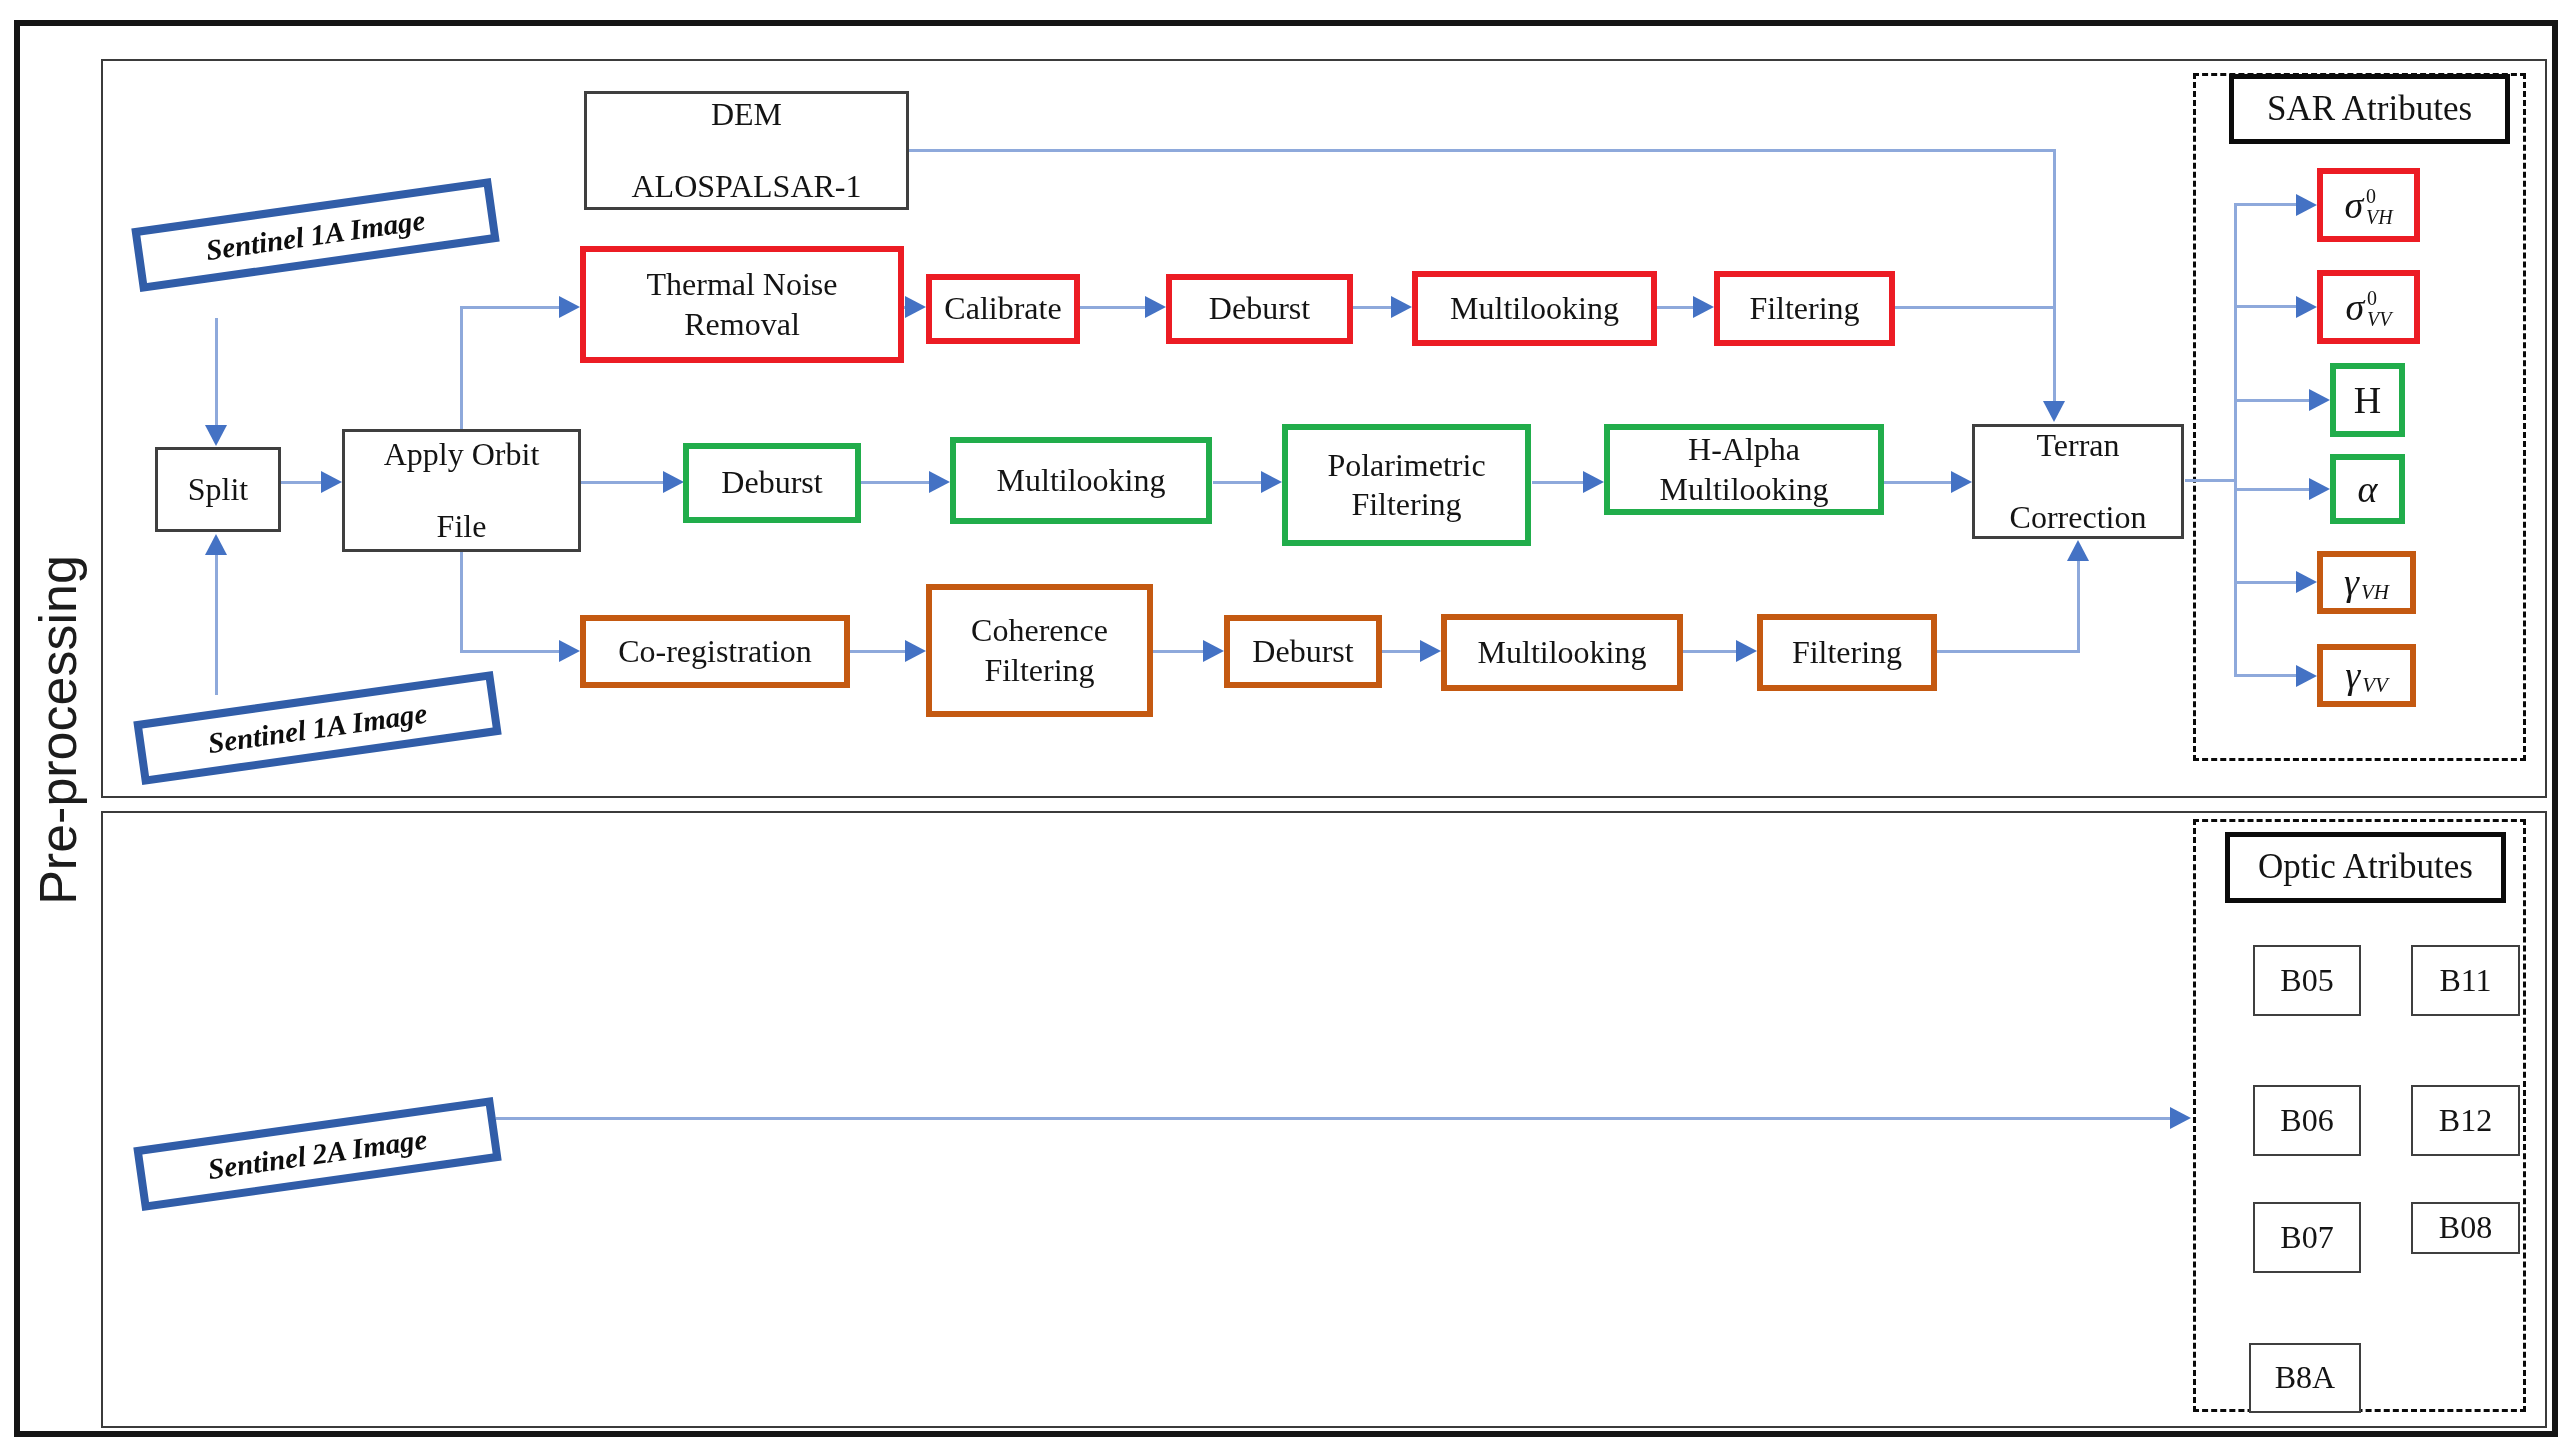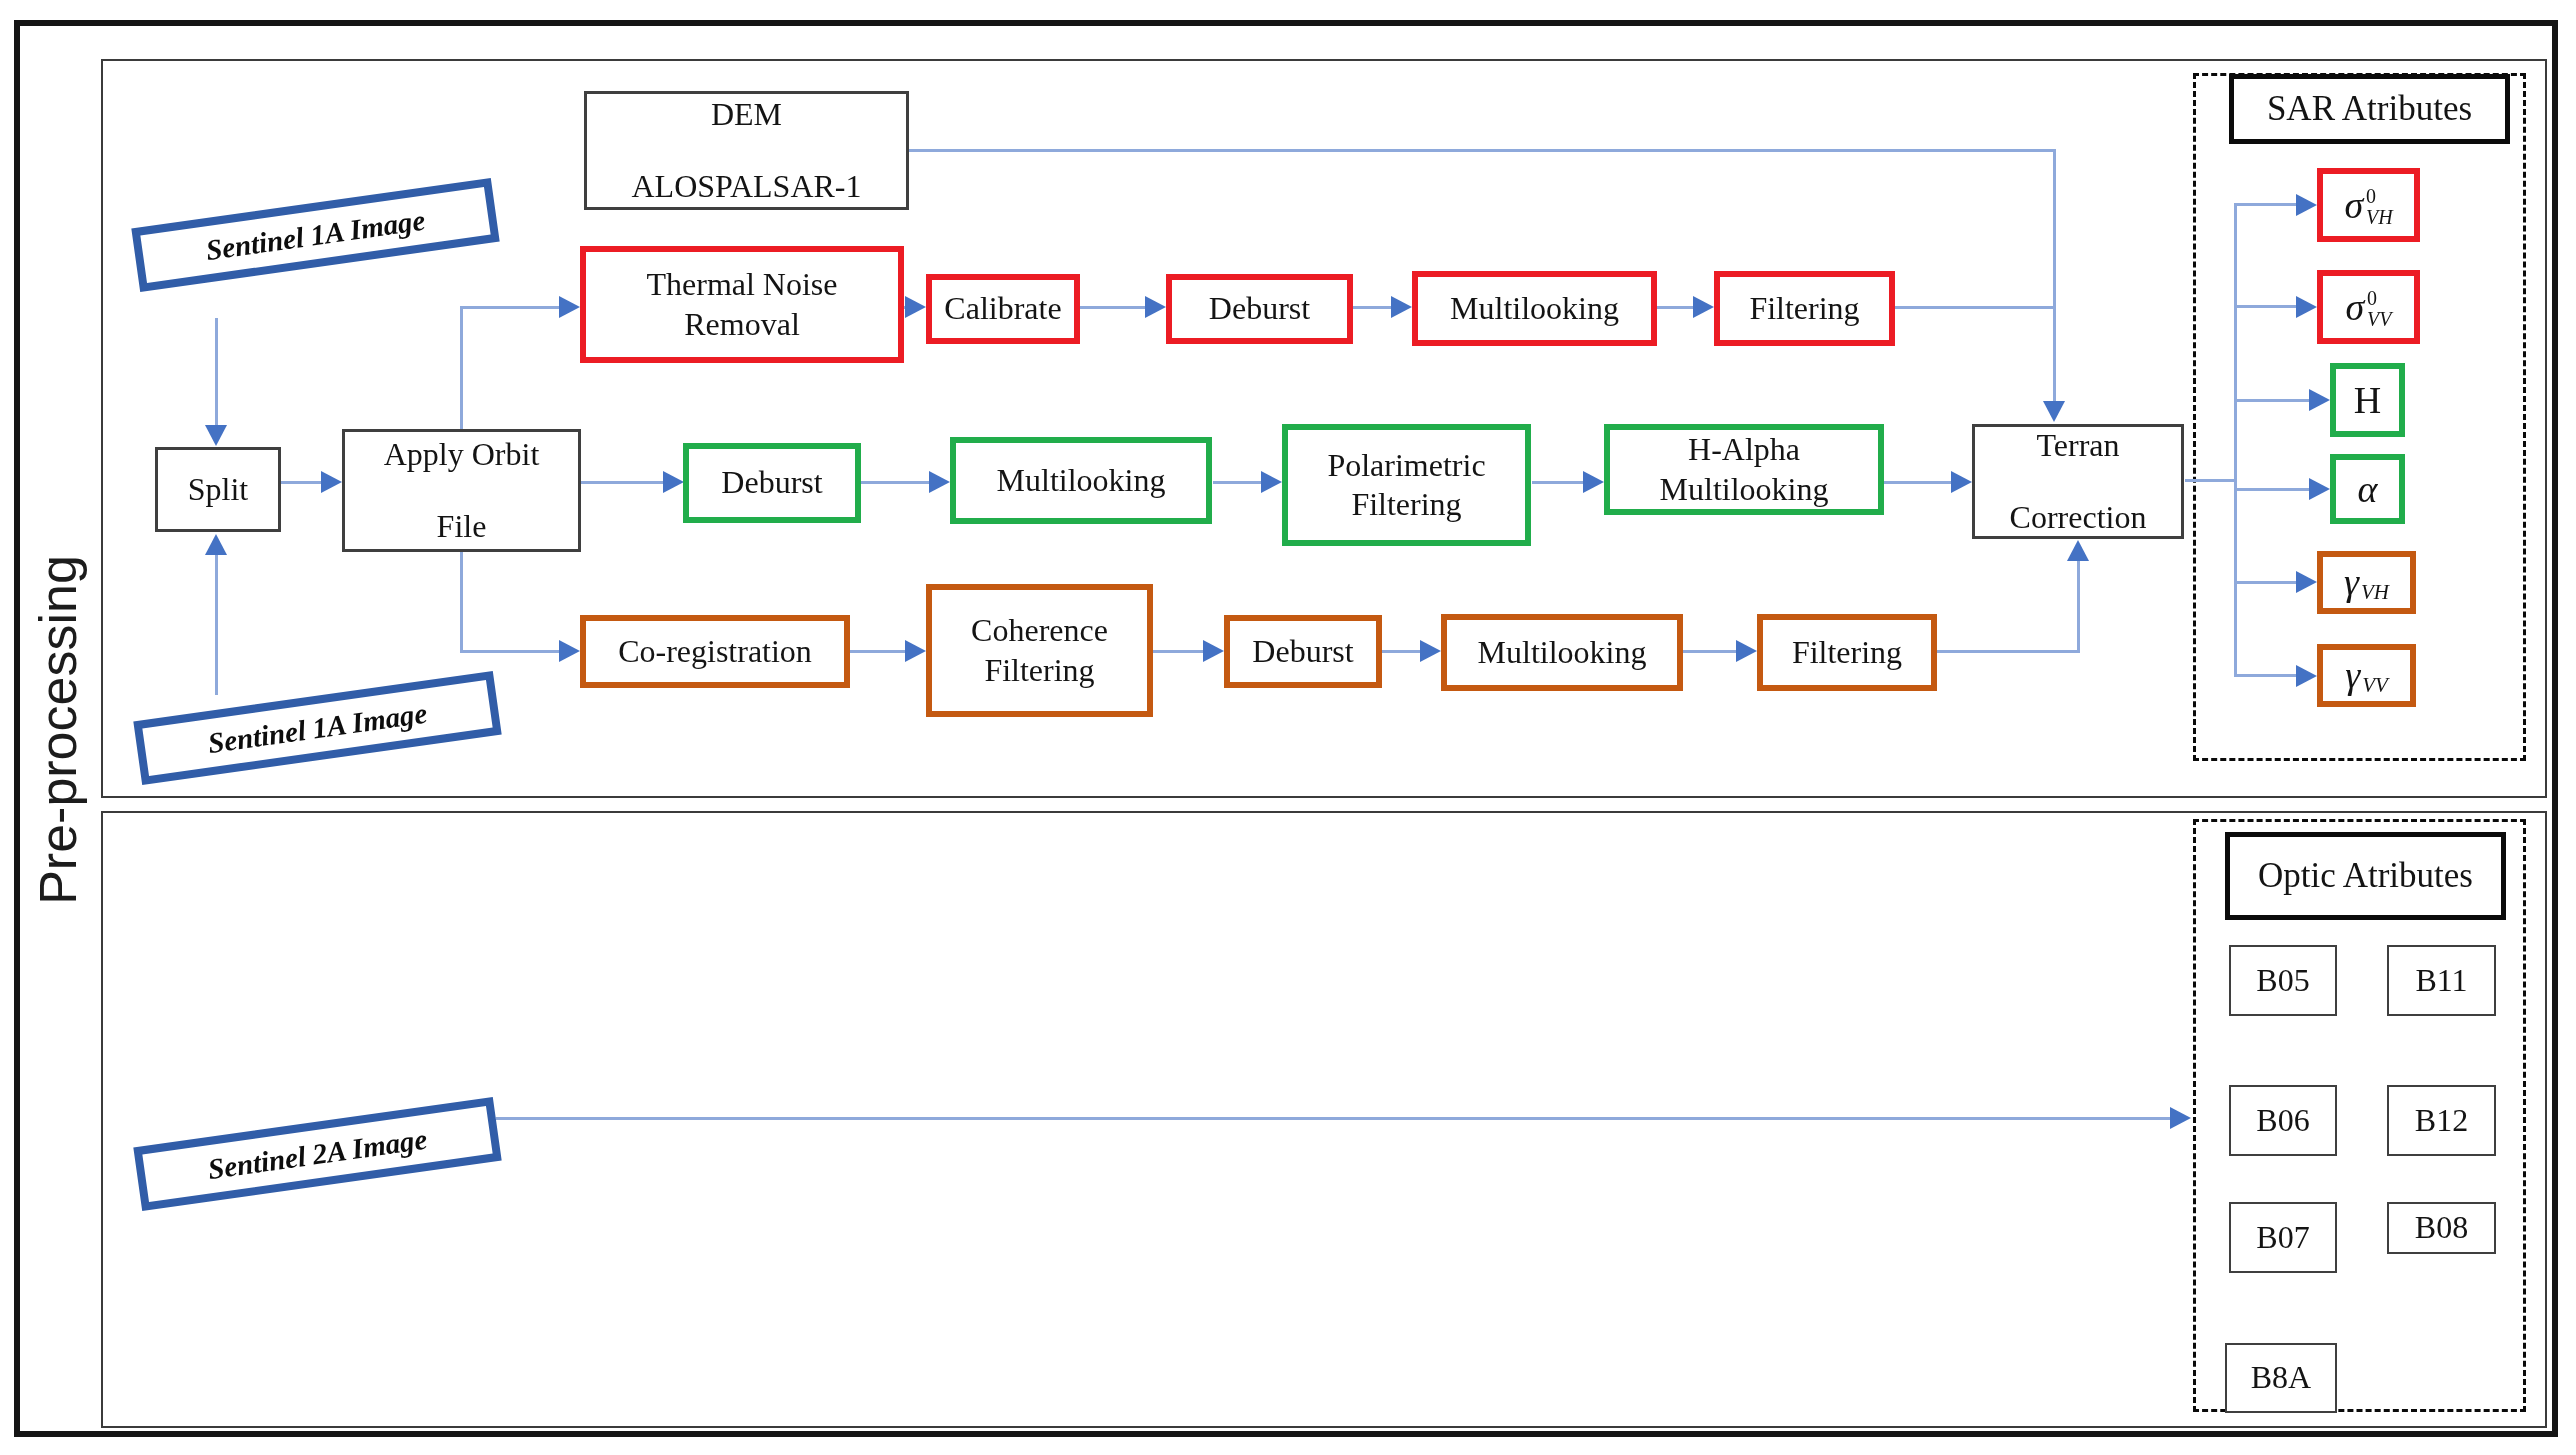--- a/index.html
+++ b/index.html
@@ -8,21 +8,21 @@
   .frame{position:absolute;box-sizing:border-box;background:transparent;}
   .outer{border:6.3px solid #151515;}
   .panel{border:2.1px solid #3b3b3b;}
   .dashed{border:3.5px dashed #0a0a0a;}
   .box{position:absolute;box-sizing:border-box;background:#ffffff;display:flex;flex-direction:column;
        align-items:center;justify-content:center;text-align:center;color:#141414;line-height:1.22;
        font-family:"Liberation Serif","DejaVu Serif",serif;}
   .fs46{font-size:32px;}
   .fs50{font-size:35px;}
   .b-gray{border:3.5px solid #3f3f3f;gap:32px;}
-  .b-thin{border:2.8px solid #3f3f3f;}
+  .b-thin{border:2.8px solid #3f3f3f;margin-left:24px;}
   .b-black{border:5.6px solid #0b0b0b;}
   .b-red{border:6.3px solid var(--sar-red,#ec1c24);}
   .b-green{border:6.3px solid var(--sar-green,#21ad4b);}
   .b-orange{border:6.3px solid var(--sar-orange,#c45911);}
   .slant{position:absolute;box-sizing:border-box;border:8.4px solid var(--input-blue,#315da8);background:#fff;
          transform:rotate(-8deg);display:flex;align-items:center;justify-content:center;
          font-style:italic;font-weight:700;font-size:29px;color:#0d0d0d;}
   .vert-label{position:absolute;text-align:center;transform:rotate(-90deg);
               font-family:"Liberation Sans","DejaVu Sans",sans-serif;font-size:52px;color:#1c1c1c;}
   .hl,.vl{position:absolute;background:var(--connector-line,#8ea9db);}
@@ -222,21 +222,21 @@
   </div>
   <div class="box b-orange attr" style="left:2317px;top:551px;width:99px;height:63px;">
     <span>γ</span>
       <span class="subt">VH</span>
   </div>
   <div class="box b-orange attr" style="left:2317px;top:644px;width:99px;height:63px;">
     <span>γ</span>
       <span class="subt">VV</span>
   </div>
 
-  <div class="box b-black fs50" style="left:2225px;top:832px;width:281px;height:88px;">
+  <div class="box b-black fs50" style="left:2225px;top:832px;width:281px;height:71px;">
     <span>Optic Atributes</span>
   </div>
   <div class="box b-thin fs46" style="left:2229px;top:945px;width:108px;height:71px;">
     <span>B05</span>
   </div>
   <div class="box b-thin fs46" style="left:2387px;top:945px;width:109px;height:71px;">
     <span>B11</span>
   </div>
   <div class="box b-thin fs46" style="left:2229px;top:1085px;width:108px;height:71px;">
     <span>B06</span>

